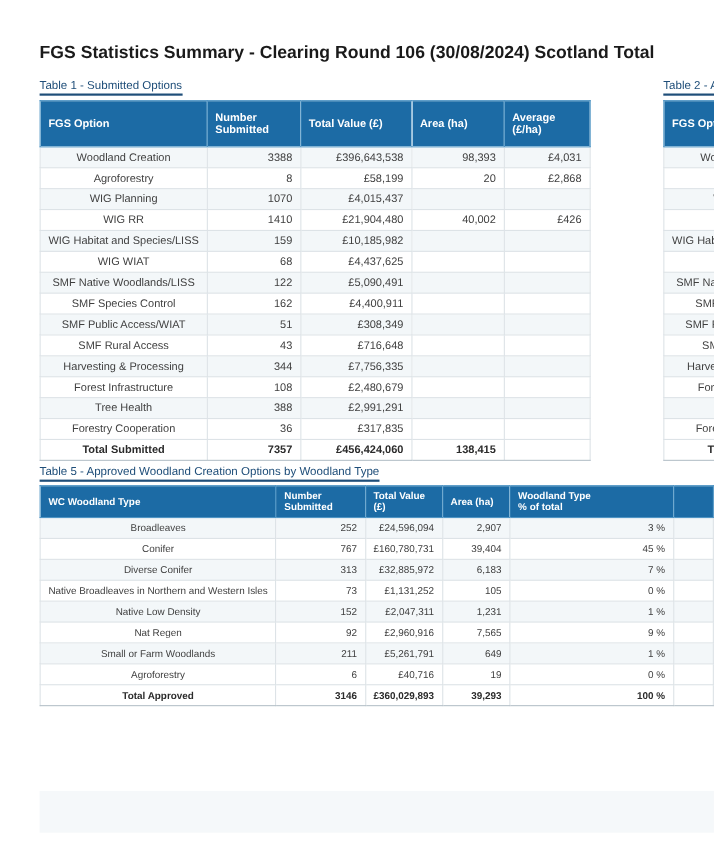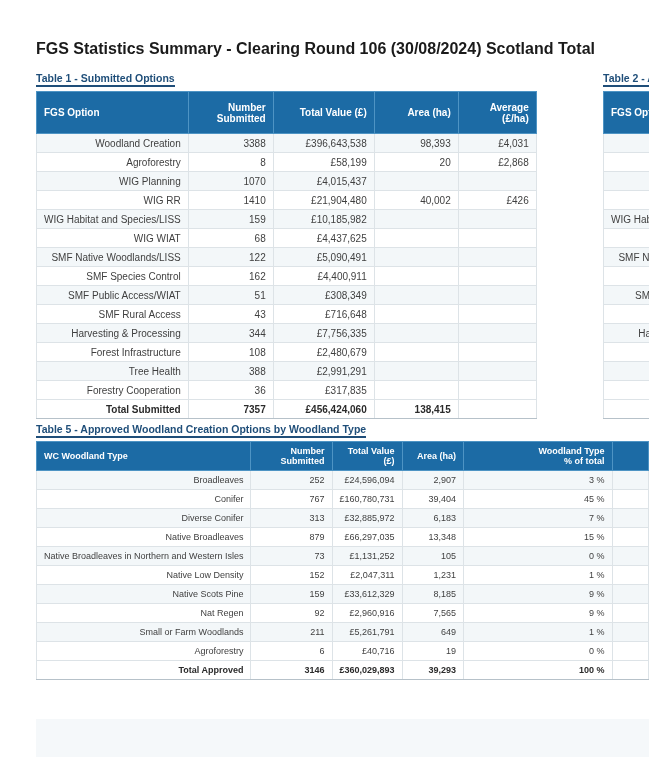--- a/index.html
+++ b/index.html
@@ -9,44 +9,44 @@
     font-family:"Liberation Sans", sans-serif;
     -webkit-font-smoothing:antialiased;
   }
   .abs{position:absolute;}
   #page-title{
     left:36px;top:40px;
     font-size:16px;font-weight:bold;color:#1a1a1a;
     white-space:nowrap;
   }
   .caption{
-    font-size:10.5px;font-weight:bold;color:#1F4E79;
+    font-size:10.5px;font-weight:normal;color:#1F4E79;
     white-space:nowrap;
   }
   .caption span{
     display:inline-block;border-bottom:2px solid #1F4E79;padding-bottom:1px;
   }
   #t1-caption{left:36px;top:72px;}
   #t2-caption{left:603px;top:72px;}
   #t3-caption{left:36px;top:423px;}
 
   table{border-collapse:collapse;table-layout:fixed;background:#fff;}
   th{
     background:#1C6BA5;color:#ffffff;font-weight:bold;
-    text-align:right;vertical-align:middle;
+    text-align:left;vertical-align:middle;
     padding:2px 7px;border:1px solid #4E94C4;
     white-space:pre-line;box-sizing:border-box;overflow:hidden;
   }
   th:first-child{text-align:left;}
   td{
     border:1px solid #dde3e7;padding:2px 7px;
     text-align:right;color:#3f3f3f;box-sizing:border-box;
     white-space:nowrap;overflow:hidden;vertical-align:middle;
   }
-  td:first-child{text-align:right;}
+  td:first-child{text-align:center;}
   tbody tr:nth-child(odd) td{background:#f3f7f9;}
   .total-row td{
     font-weight:bold;color:#2b2b2b;background:#ffffff !important;
     border-top:1px solid #aebbc4;border-bottom:1px solid #b6c1c9;margin-top:36px;
   }
   .csgn-row td{
     font-style:italic;color:#4d4d4d;background:#f3f7f9;
   }
   #t1{left:36px;top:91px;font-size:10px;}
   #t2{left:603px;top:91px;font-size:10px;}
@@ -305,49 +305,33 @@
       </tr>
       <tr>
         <td>Diverse Conifer</td>
         <td>313</td>
         <td>£32,885,972</td>
         <td>6,183</td>
         <td>7 %</td>
         <td></td>
       </tr>
       <tr>
-        <td>Native Broadleaves</td>
-        <td>879</td>
-        <td>£66,297,035</td>
-        <td>13,348</td>
-        <td>15 %</td>
-        <td></td>
-      </tr>
-      <tr>
         <td>Native Broadleaves in Northern and Western Isles</td>
         <td>73</td>
         <td>£1,131,252</td>
         <td>105</td>
         <td>0 %</td>
         <td></td>
       </tr>
       <tr>
         <td>Native Low Density</td>
         <td>152</td>
         <td>£2,047,311</td>
         <td>1,231</td>
         <td>1 %</td>
-        <td></td>
-      </tr>
-      <tr>
-        <td>Native Scots Pine</td>
-        <td>159</td>
-        <td>£33,612,329</td>
-        <td>8,185</td>
-        <td>9 %</td>
         <td></td>
       </tr>
       <tr>
         <td>Nat Regen</td>
         <td>92</td>
         <td>£2,960,916</td>
         <td>7,565</td>
         <td>9 %</td>
         <td></td>
       </tr>

